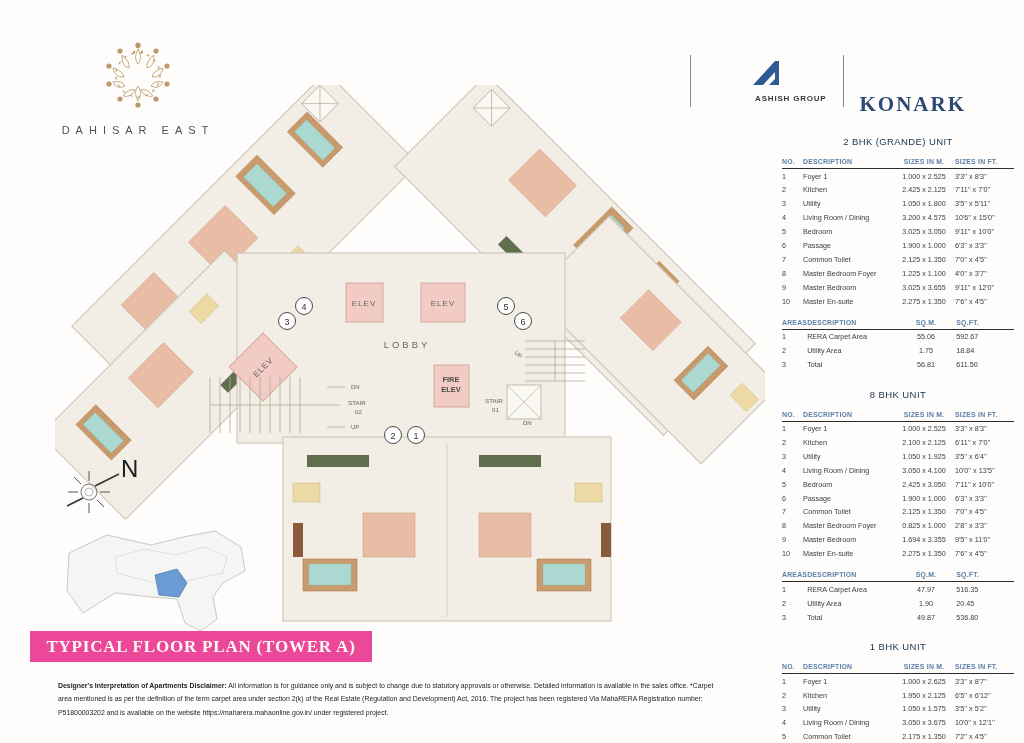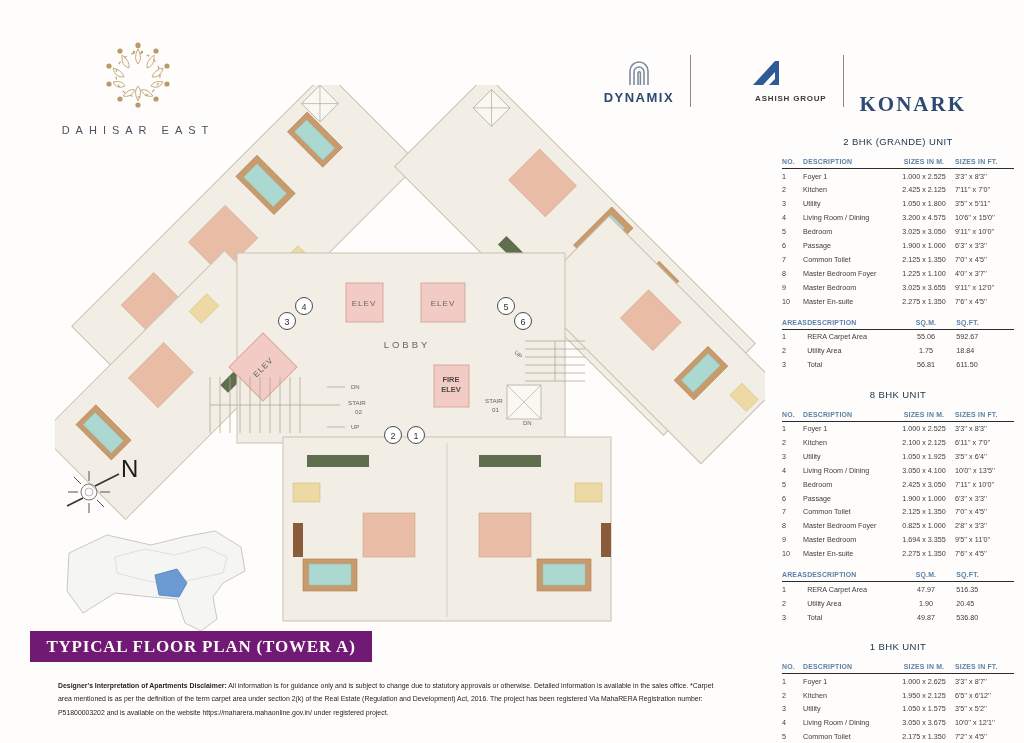--- a/index.html
+++ b/index.html
@@ -31,21 +31,21 @@
   .spec-table thead th{color:#5b80a9;text-align:left;font-weight:bold;font-size:6.9px;
               letter-spacing:.2px;padding:2px 0 3px 0;border-bottom:1.4px solid #2c2c2c;}
   .spec-table tbody td{padding:2.5px 0 2.4px 0;}
   .spec-table th:nth-child(1),.spec-table td:nth-child(1){width:21px;}
   .spec-table th:nth-child(2),.spec-table td:nth-child(2){width:90px;}
   .spec-table th:nth-child(3),.spec-table td:nth-child(3){width:62px;text-align:center;}
   .spec-table th:nth-child(4),.spec-table td:nth-child(4){width:59px;}
   .areas-table{margin-top:9px;}
 
   
-  #banner{position:absolute;left:30px;top:631px;width:342px;height:31px;background:#701a75;
+  #banner{position:absolute;left:30px;top:631px;width:342px;height:31px;background:#ec4899;
           display:flex;align-items:center;justify-content:center;}
   #banner span{font-family:"Liberation Serif",serif;color:#fdfaf5;font-size:17px;
           letter-spacing:.8px;font-weight:bold;}
   #disclaimer{position:absolute;left:58px;top:672px;width:658px;font-size:6.9px;
           color:#1d1d1d;line-height:1.95;}
   #disclaimer b{font-weight:bold;}
 
   
   #plan{position:absolute;left:55px;top:85px;}
   .wall{fill:#f2eee5;stroke:#c8c1b1;stroke-width:1;}
@@ -102,30 +102,20 @@
         <path d="M24 60 Q30 52 36 54 Q32 62 24 60"></path>
         <path d="M14 46 Q23 44 26 50 Q18 54 14 46"></path>
         <path d="M14 32 Q23 34 25 41 Q16 42 14 32"></path>
         <path d="M23 19 Q31 25 30 32 Q22 30 23 19"></path>
       </g>
     </svg>
     <div class="tagline">DAHISAR EAST</div>
   </div>
 
   <div id="partners">
-    <div class="plogo">
-      <svg width="34" height="30" viewBox="0 0 34 30">
-        <g fill="none" stroke="#7d8da0" stroke-width="1.6">
-          <path d="M8 28 V14 a9 9 0 0 1 18 0 V28"></path>
-          <path d="M12 28 V15 a5 5 0 0 1 10 0 V28"></path>
-          <path d="M16 28 V16 a1.2 1.2 0 0 1 2.4 0 V28"></path>
-        </g>
-      </svg>
-      <span class="word">DYNAMIX</span>
-    </div>
     <div class="sep"></div>
     <div class="plogo">
       <svg width="36" height="32" viewBox="0 0 36 32">
         <path d="M4 26 L26 2 L30 2 L30 26 Z" fill="#2f5a96"></path>
         <path d="M14 26 L26 13 L26 20 L20 26 Z" fill="#ffffff"></path>
       </svg>
       <span class="word-small">ASHISH GROUP</span>
     </div>
     <div class="sep"></div>
     <div class="plogo">

